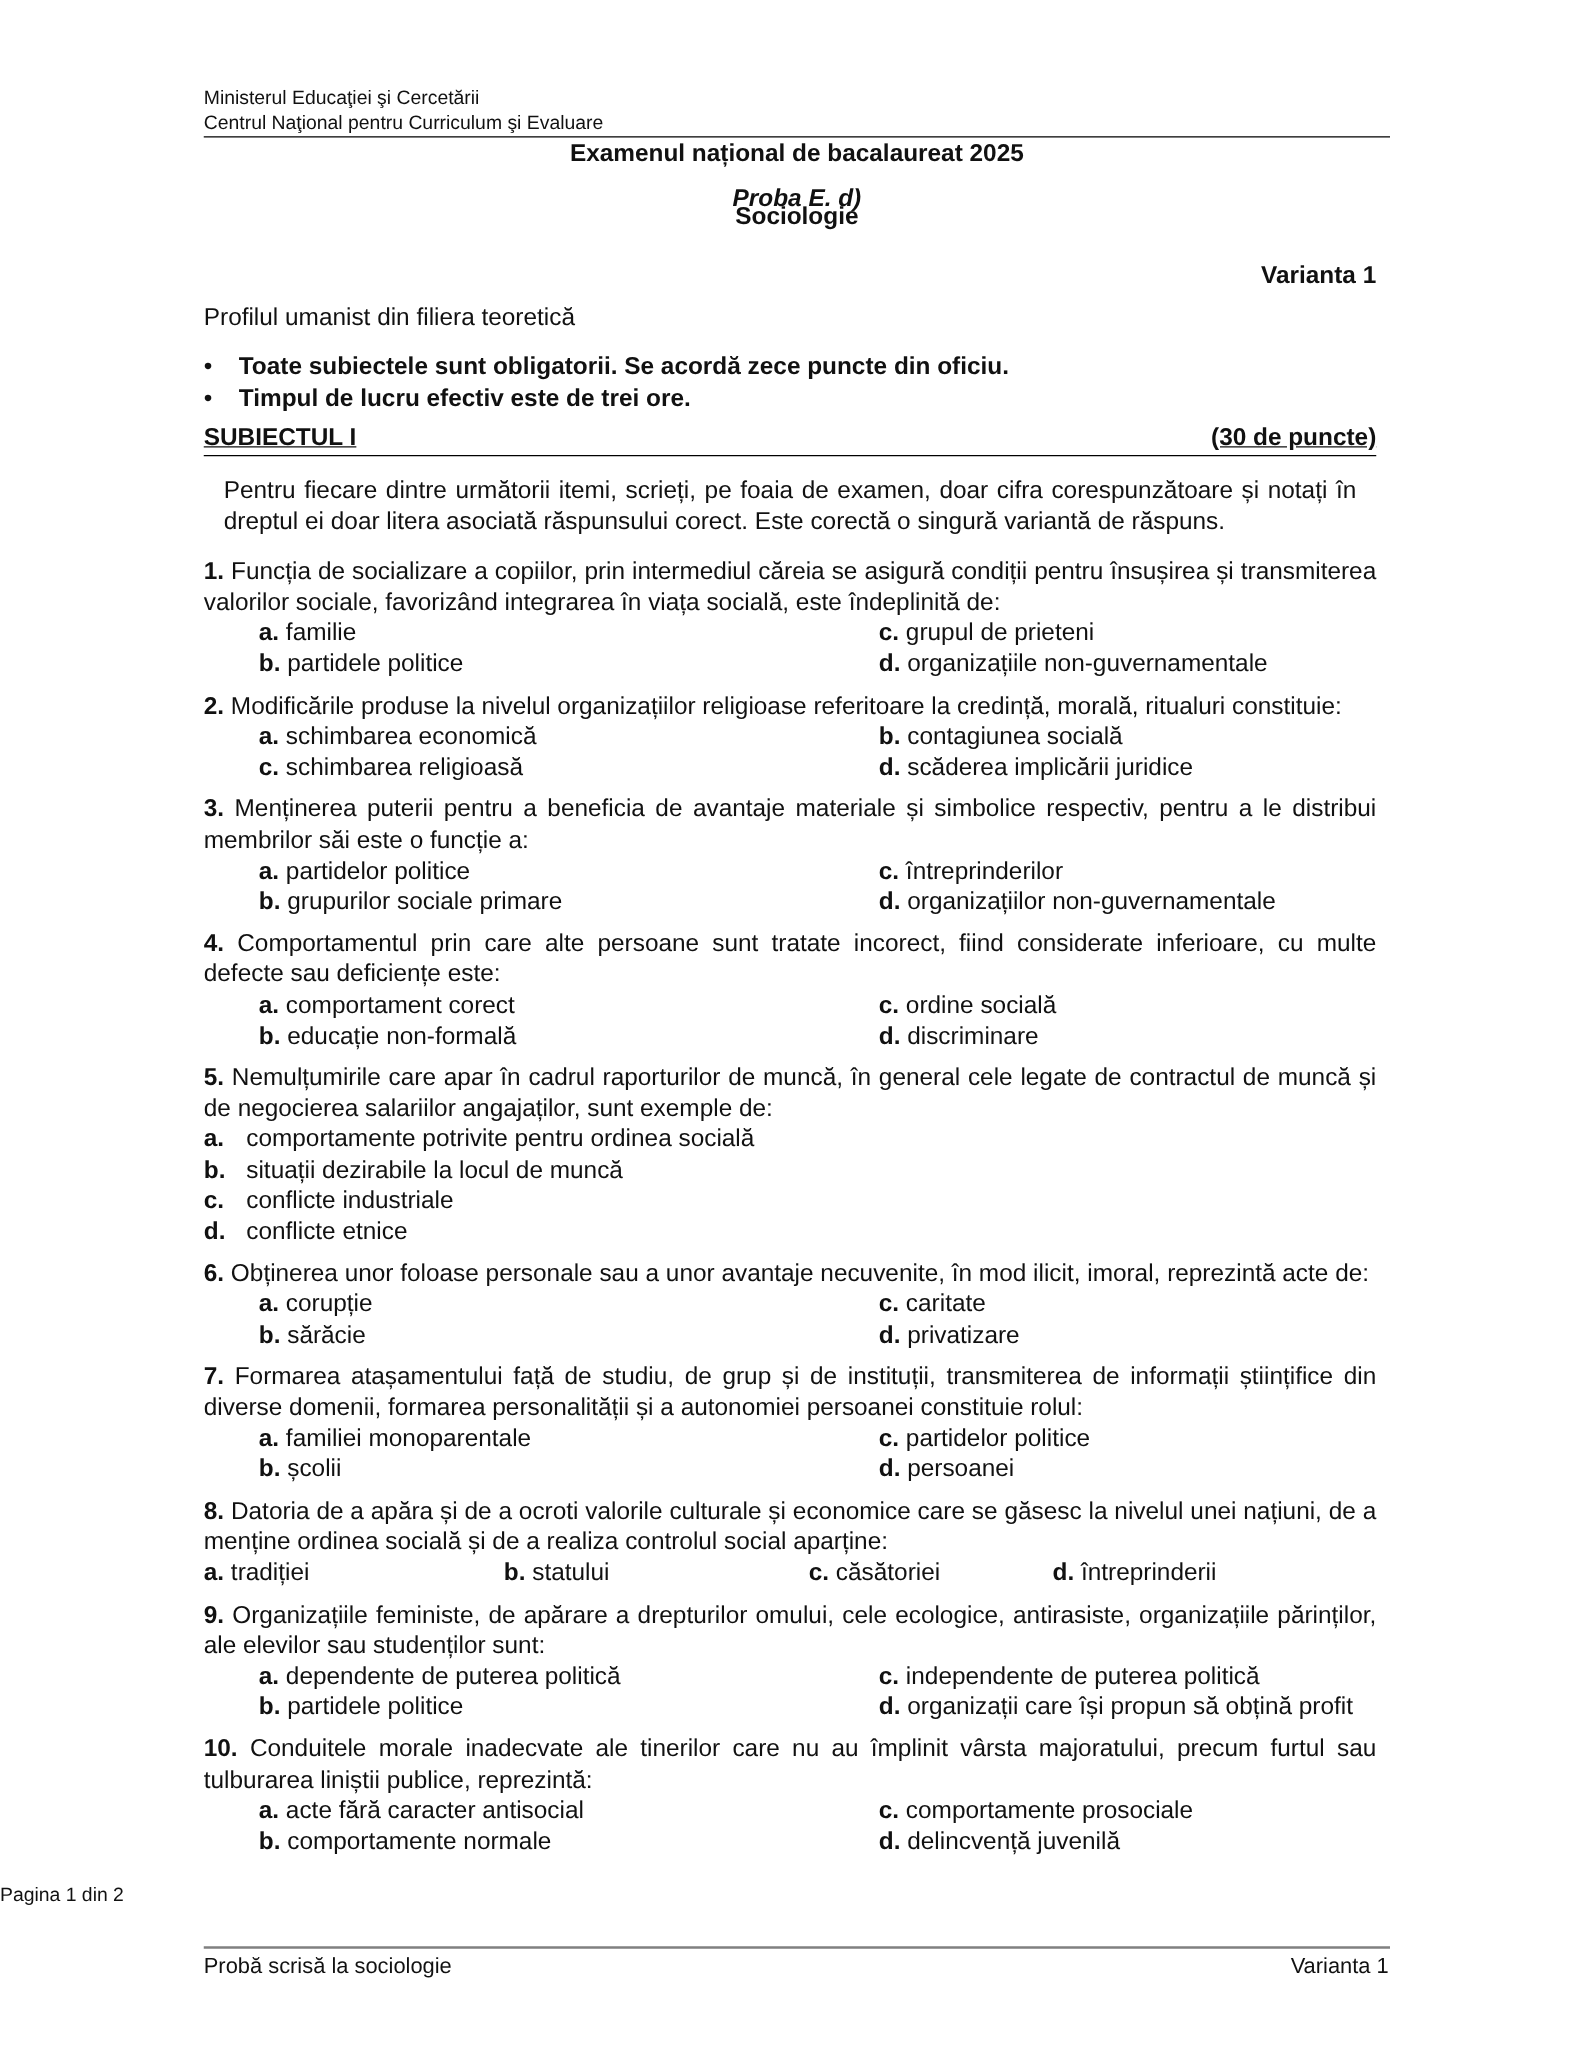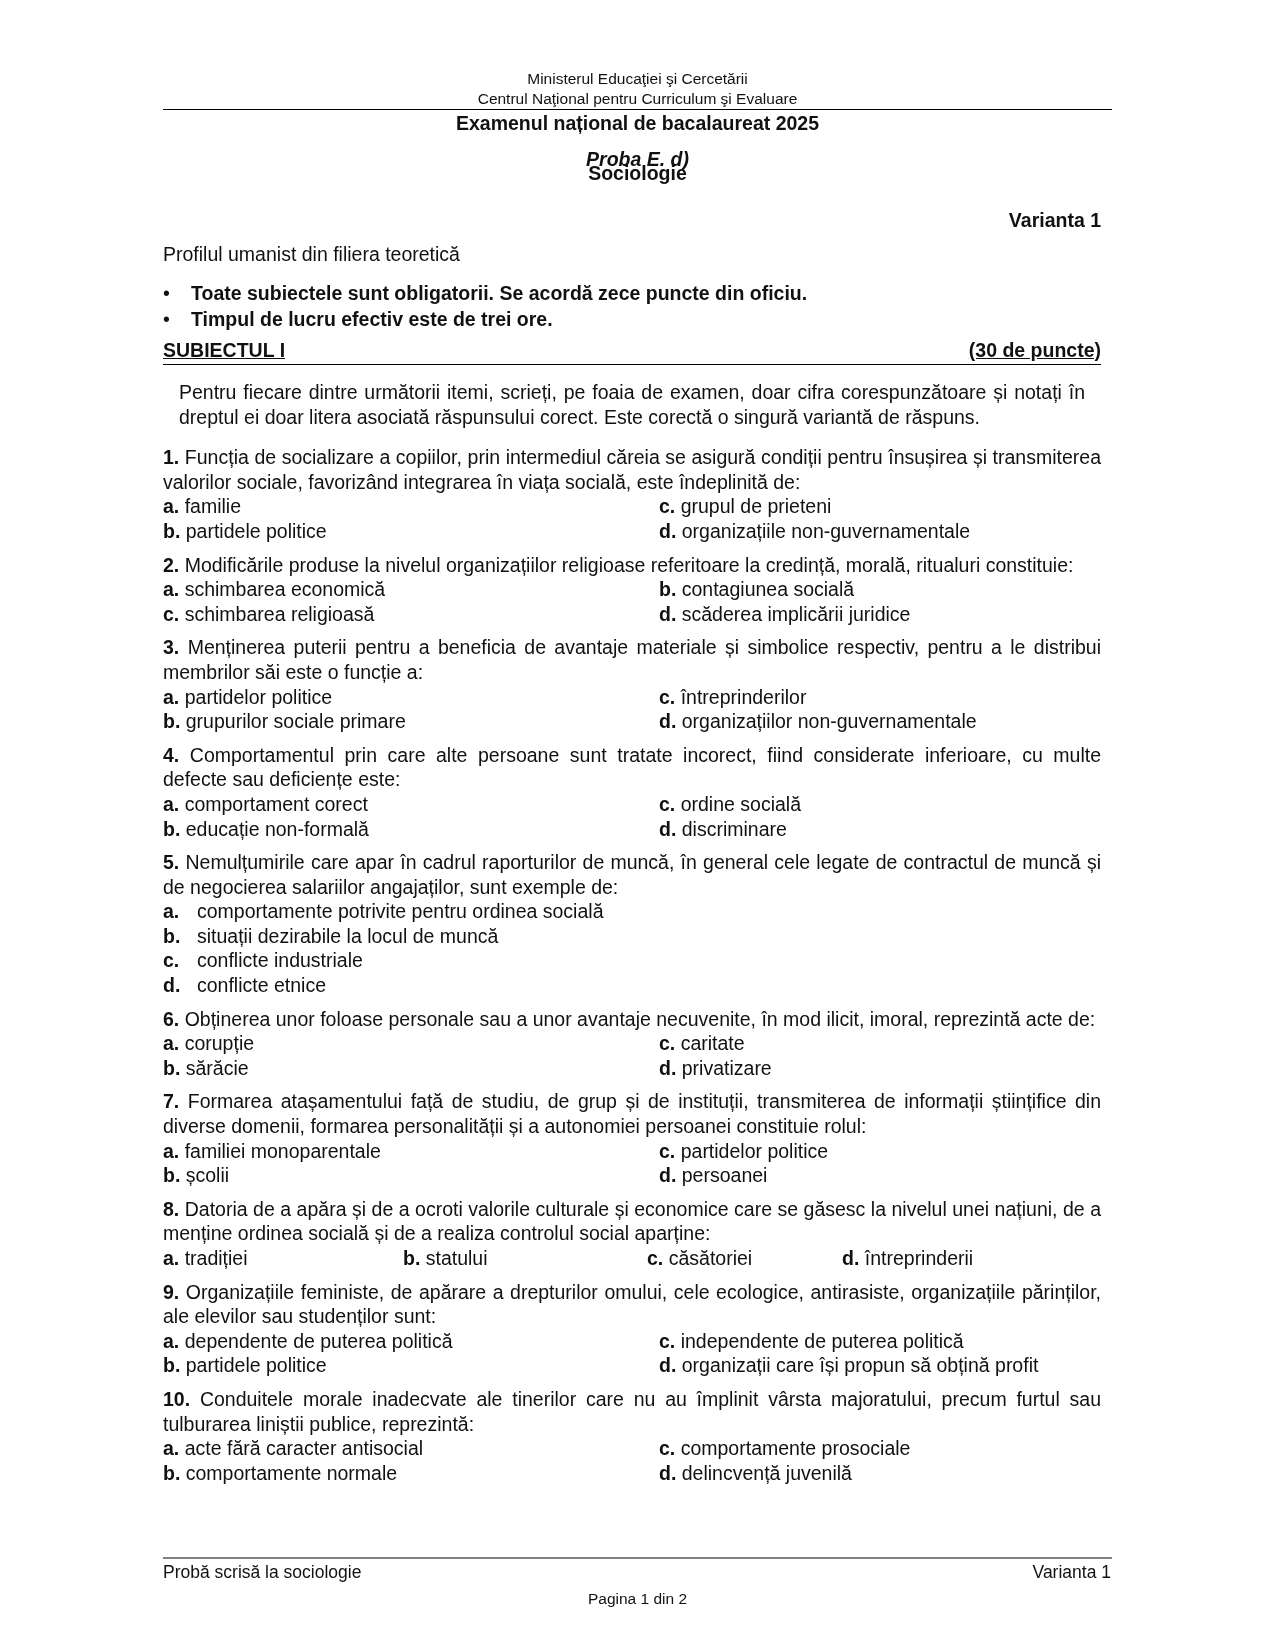--- a/index.html
+++ b/index.html
@@ -1,46 +1,46 @@
 <!DOCTYPE html>
 <html><head>
 <meta charset="utf-8">
 <style>
   html, body { margin: 0; padding: 0; background: #ffffff; }
   body { width: 1275px; height: 1650px; position: relative; overflow: hidden;
          font-family: "Liberation Sans", sans-serif; color: #111; }
   .page { position: absolute; left: 163px; top: 0; width: 949px; }
-  .center { text-align: center; }
+  .center { text-align: left; }
   .hdr-small { font-size: 15.5px; line-height: 20px; }
   #hdr1 { position: absolute; top: 69px; left: 0; width: 100%; }
   #hdr2 { position: absolute; top: 89px; left: 0; width: 100%; }
   .rule-top { position: absolute; top: 109px; left: 0; width: 949px; height: 0; border-top: 1.5px solid #000; }
   .title { font-weight: bold; font-size: 19.5px; line-height: 25px; position: absolute; left: 0; width: 100%; text-align: center; }
   #t1 { top: 111px; } #t2 { top: 147px; font-style: italic; } #t3 { top: 161px; }
   #variant { position: absolute; top: 209px; right: 11px; font-weight: bold; font-size: 19.5px; }
   #profile { position: absolute; top: 243px; left: 0; font-size: 19.5px; }
   .bullets { position: absolute; top: 280px; left: 0; margin: 0; padding: 0; list-style: none; }
   .bullets li { font-size: 19.5px; font-weight: bold; line-height: 26px; position: relative; padding-left: 28px; }
   .bullets li .dot { position: absolute; left: 0; top: 0; font-weight: normal; }
   .subject-row { position: absolute; top: 339px; left: 0; width: 938px; font-size: 19.5px; font-weight: bold;
                  text-decoration: underline; display: flex; justify-content: space-between; }
   .subject-rule { position: absolute; top: 364px; left: 0; width: 938px; border-top: 1.5px solid #000; }
   .content { position: absolute; top: 364px; left: 0; width: 938px; font-size: 19.5px; line-height: 24.6px; }
   .para { text-align: justify; margin: 16px; }
   .q { margin-top: 9px; }
   .q .stem { text-align: justify; margin: 0; }
   .q .stem b { font-weight: bold; }
-  .opts2 { display: grid; grid-template-columns: 496px 1fr; }
+  .opts2 { display: grid; grid-template-columns: 496px 1fr; margin-left: 44px; }
   .opts4 { display: grid; grid-template-columns: 240px 244px 195px 1fr; }
   .opts-list div { display: flex; }
   .opts-list div b { width: 34px; display: inline-block; }
   .footer-rule { position: absolute; top: 1557px; left: 163px; width: 949px; border-top: 2px solid #808080; }
   .footer-left { position: absolute; top: 1562px; left: 163px; font-size: 17.5px; }
   .footer-right { position: absolute; top: 1562px; right: 164px; font-size: 17.5px; }
-  .footer-page { position: absolute; top: 1590px; left: 0; width: 1275px; text-align: center; font-size: 15.5px; }
+  .footer-page { position: absolute; top: 1508px; left: 0; width: 1275px; text-align: left; font-size: 15.5px; }
 </style>
 </head>
 <body>
 
 <div class="page">
   <div id="hdr1" class="center hdr-small">Ministerul Educaţiei şi Cercetării</div>
   <div id="hdr2" class="center hdr-small">Centrul Naţional pentru Curriculum şi Evaluare</div>
   <div class="rule-top"></div>
 
   <div id="t1" class="title">Examenul național de bacalaureat 2025</div>

